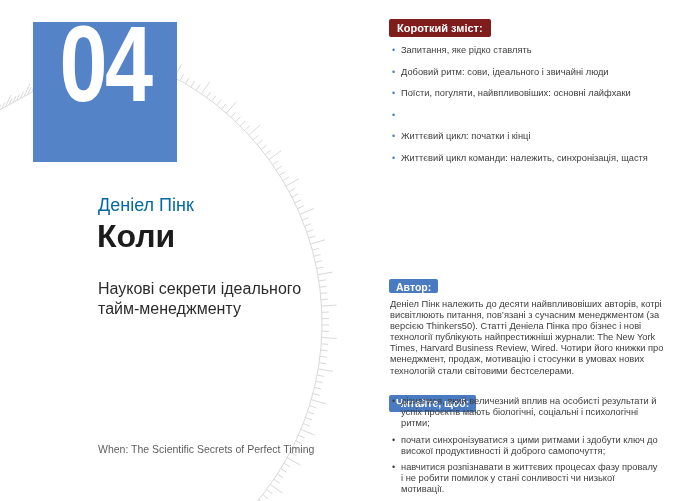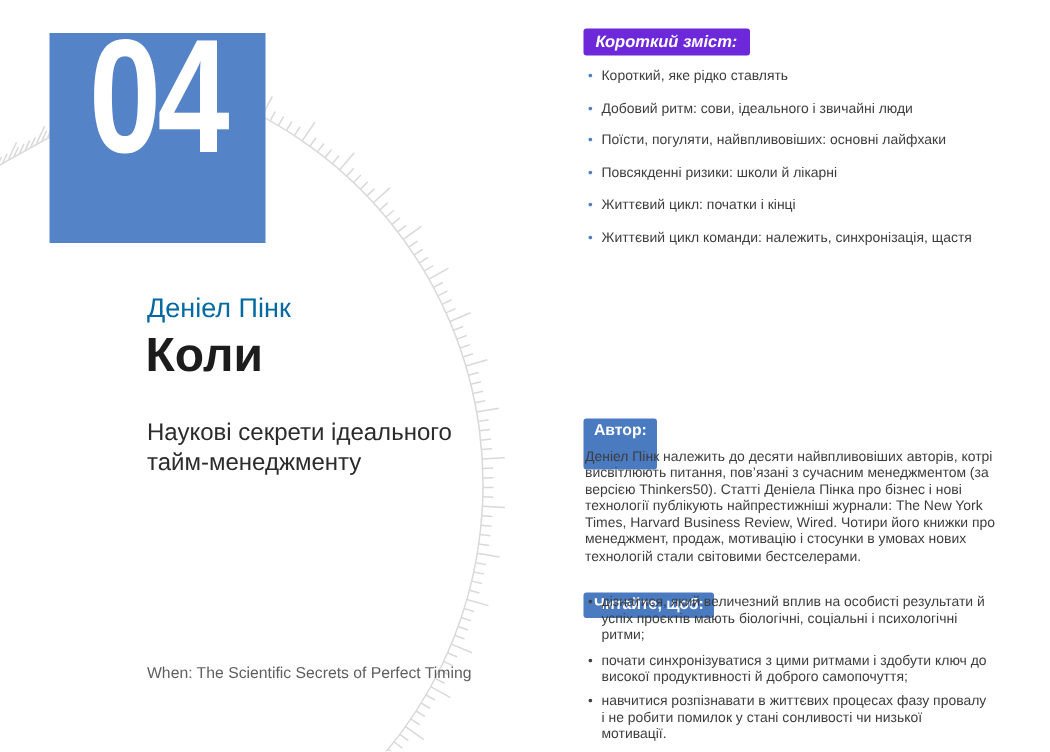--- a/index.html
+++ b/index.html
@@ -15,21 +15,21 @@
   .book-author{position:absolute;left:98px;top:195px;font-size:18px;color:#0369a1;}
   .book-title{position:absolute;left:97px;top:218px;font-size:32px;font-weight:bold;color:#1c1c1c;}
   .book-subtitle{position:absolute;left:98px;top:279px;width:222px;
                  font-size:16px;line-height:20px;color:#2b2b2b;}
   .orig{position:absolute;left:98px;top:444px;font-size:10.5px;line-height:10.5px;color:#5f5f5f;}
 
   
   .badge{position:absolute;left:389px;display:inline-block;color:#fff;font-weight:bold;
          border-radius:2px;white-space:nowrap;}
   .badge-1{top:19px;font-size:11px;padding:3px 8px 3px;}
-  .badge-2{top:279px;font-size:10.5px;padding:2px 7px 20px;}
+  .badge-2{top:279px;font-size:10.5px;padding:2px 7px 0;}
   .badge-3{top:375px;font-size:10.5px;padding:2px 7px 3px;margin-top:20px;}
 
   ul{list-style:none;margin:0;padding:0;position:absolute;}
   li{display:flex;align-items:flex-start;font-size:9.3px;line-height:11px;color:#3d3d3d;}
   .blt{flex:0 0 9px;font-size:9px;line-height:11px;}
   .list-summary{left:392px;top:45px;width:272px;}
   .list-summary li{margin-bottom:10.6px;}
   .list-summary .blt{color:#4e7cc0;}
   .list-readto{left:392px;top:396px;width:266px;}
   .list-readto li{margin-bottom:5.5px;}
@@ -164,38 +164,37 @@
   </div>
 
   <div class="book-author">Деніел Пінк</div>
   <div class="book-title">Коли</div>
   <div class="book-subtitle">Наукові секрети ідеального тайм-менеджменту</div>
 
   <div class="orig">
     <div>When: The Scientific Secrets of Perfect Timing</div>
   </div>
 
-  <span class="badge badge-1" style="background: #6d28d9; font-style: italic;">Короткий зміст:</span>
+  <span class="badge badge-1" style="background: #7f1d1d;">Короткий зміст:</span>
 
   <ul class="list-summary">
     <li>
       <span class="blt">•</span>
-      <span>Короткий, яке рідко ставлять</span>
+      <span>Запитання, яке рідко ставлять</span>
       </li>
     <li>
       <span class="blt">•</span>
       <span>Добовий ритм: сови, ідеального і звичайні люди</span>
       </li>
     <li>
       <span class="blt">•</span>
       <span>Поїсти, погуляти, найвпливовіших: основні лайфхаки</span>
       </li>
     <li>
       <span class="blt">•</span>
-      <span>Повсякденні ризики: школи й лікарні</span>
       </li>
     <li>
       <span class="blt">•</span>
       <span>Життєвий цикл: початки і кінці</span>
       </li>
     <li>
       <span class="blt">•</span>
       <span>Життєвий цикл команди: належить, синхронізація, щастя</span>
       </li>
   </ul>

